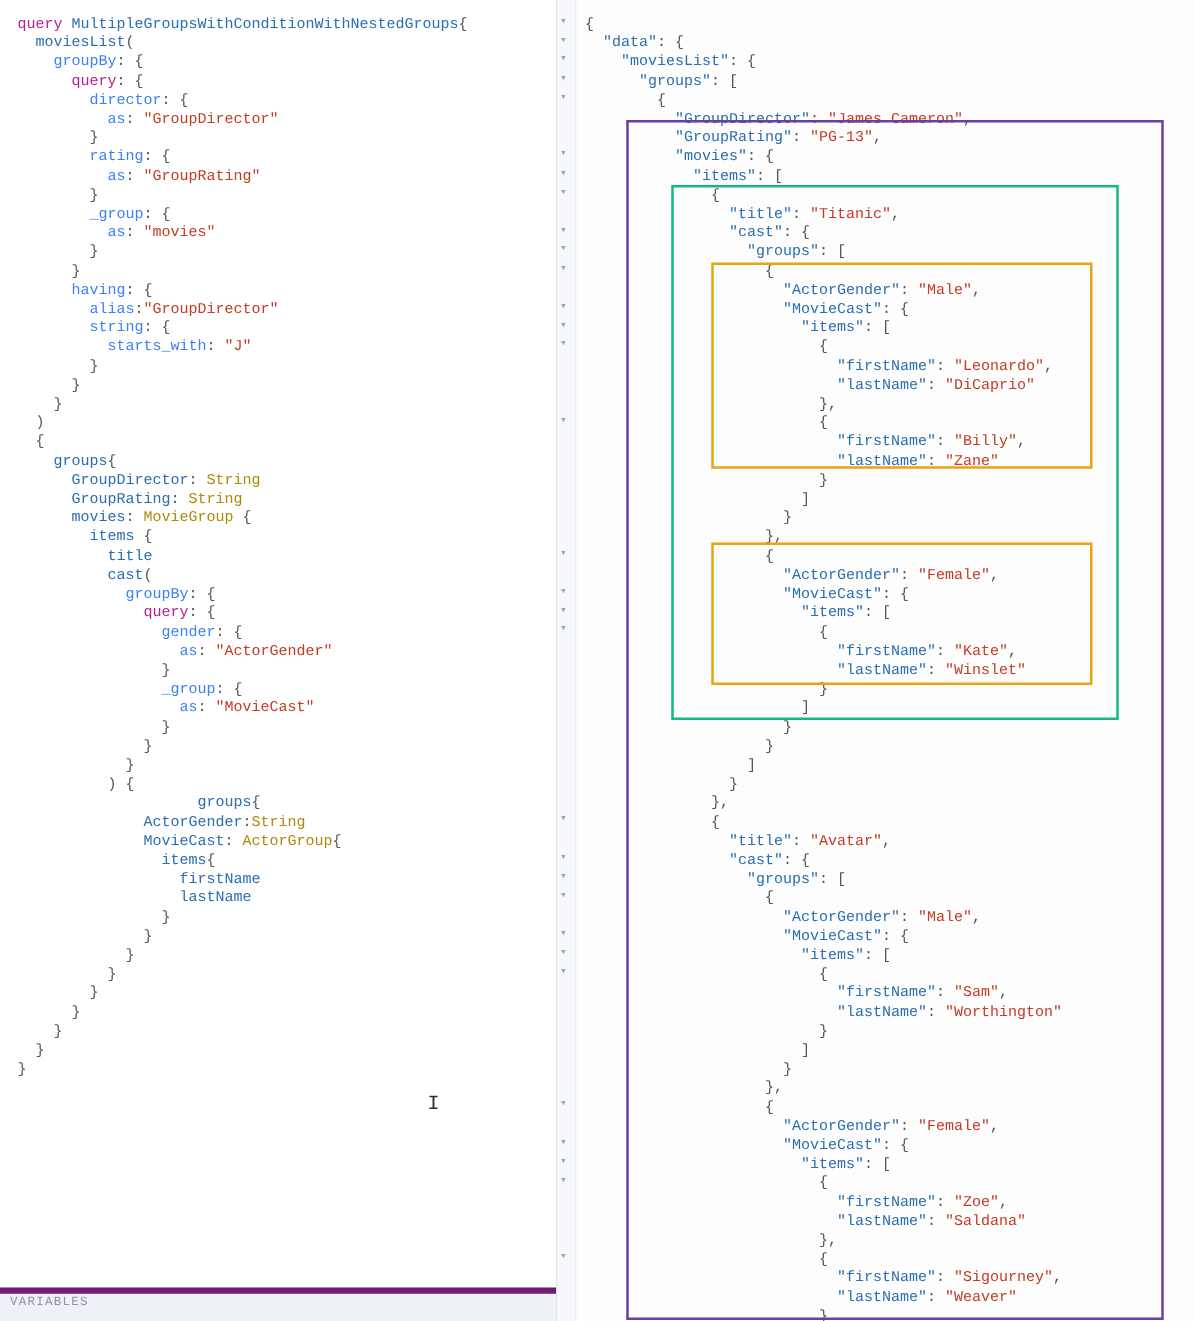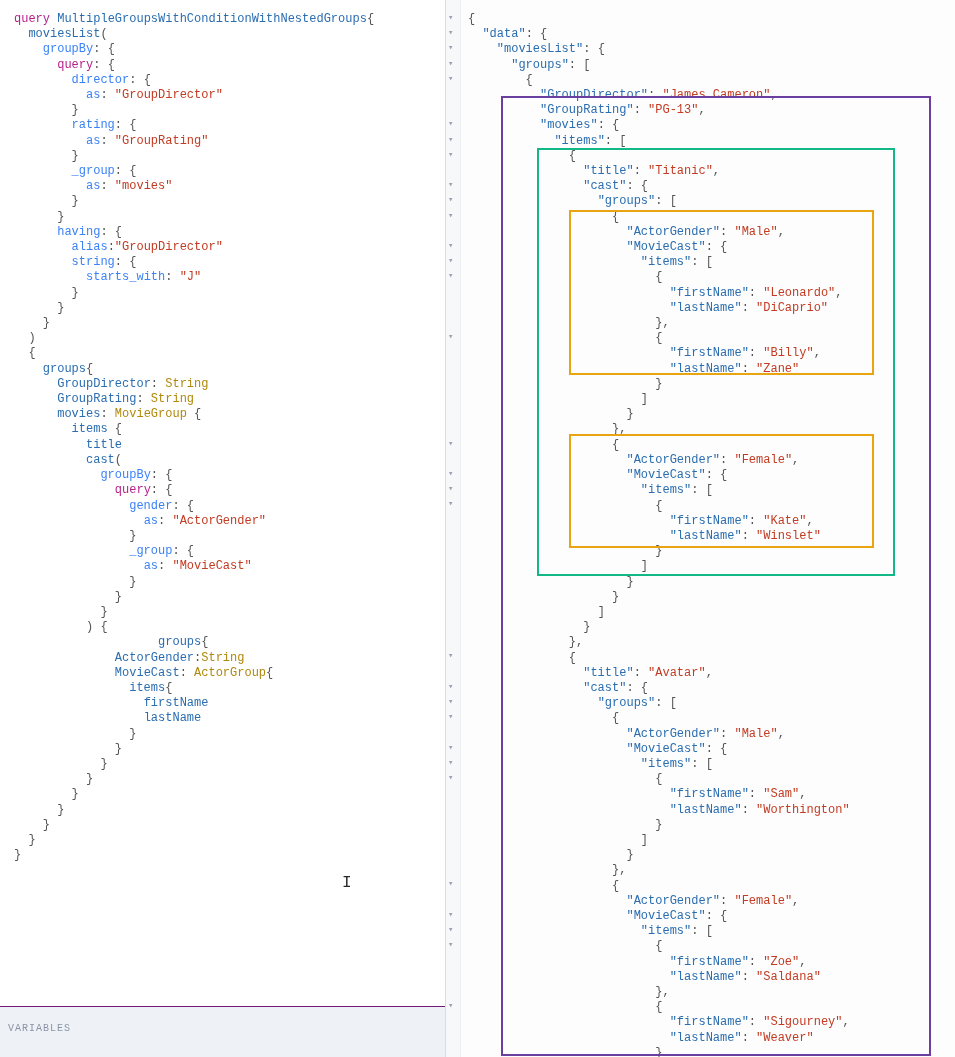--- a/index.html
+++ b/index.html
@@ -36,23 +36,23 @@
   .code-area {
     flex: 1;
     padding: 12px 10px 10px 14px;
     white-space: pre;
     line-height: 15.2px;
     letter-spacing: 0px;
     overflow: hidden;
   }
   .variables-bar {
     height: 18px;
-    border-top: 1px solid #701a75;
+    border-top: 5px solid #701a75;
     background: #eef1f5;
-    padding: 16px 8px;
+    padding: 2px 8px;
     font-size: 10px;
     letter-spacing: 1px;
     color: #8a94a6;
     text-transform: uppercase;
   }
   
   .kw   { color: #b71f8b; }    
   .fn   { color: #2a6db0; }    
   .arg  { color: #3b82f6; }    
   .type { color: #b0880b; }    

